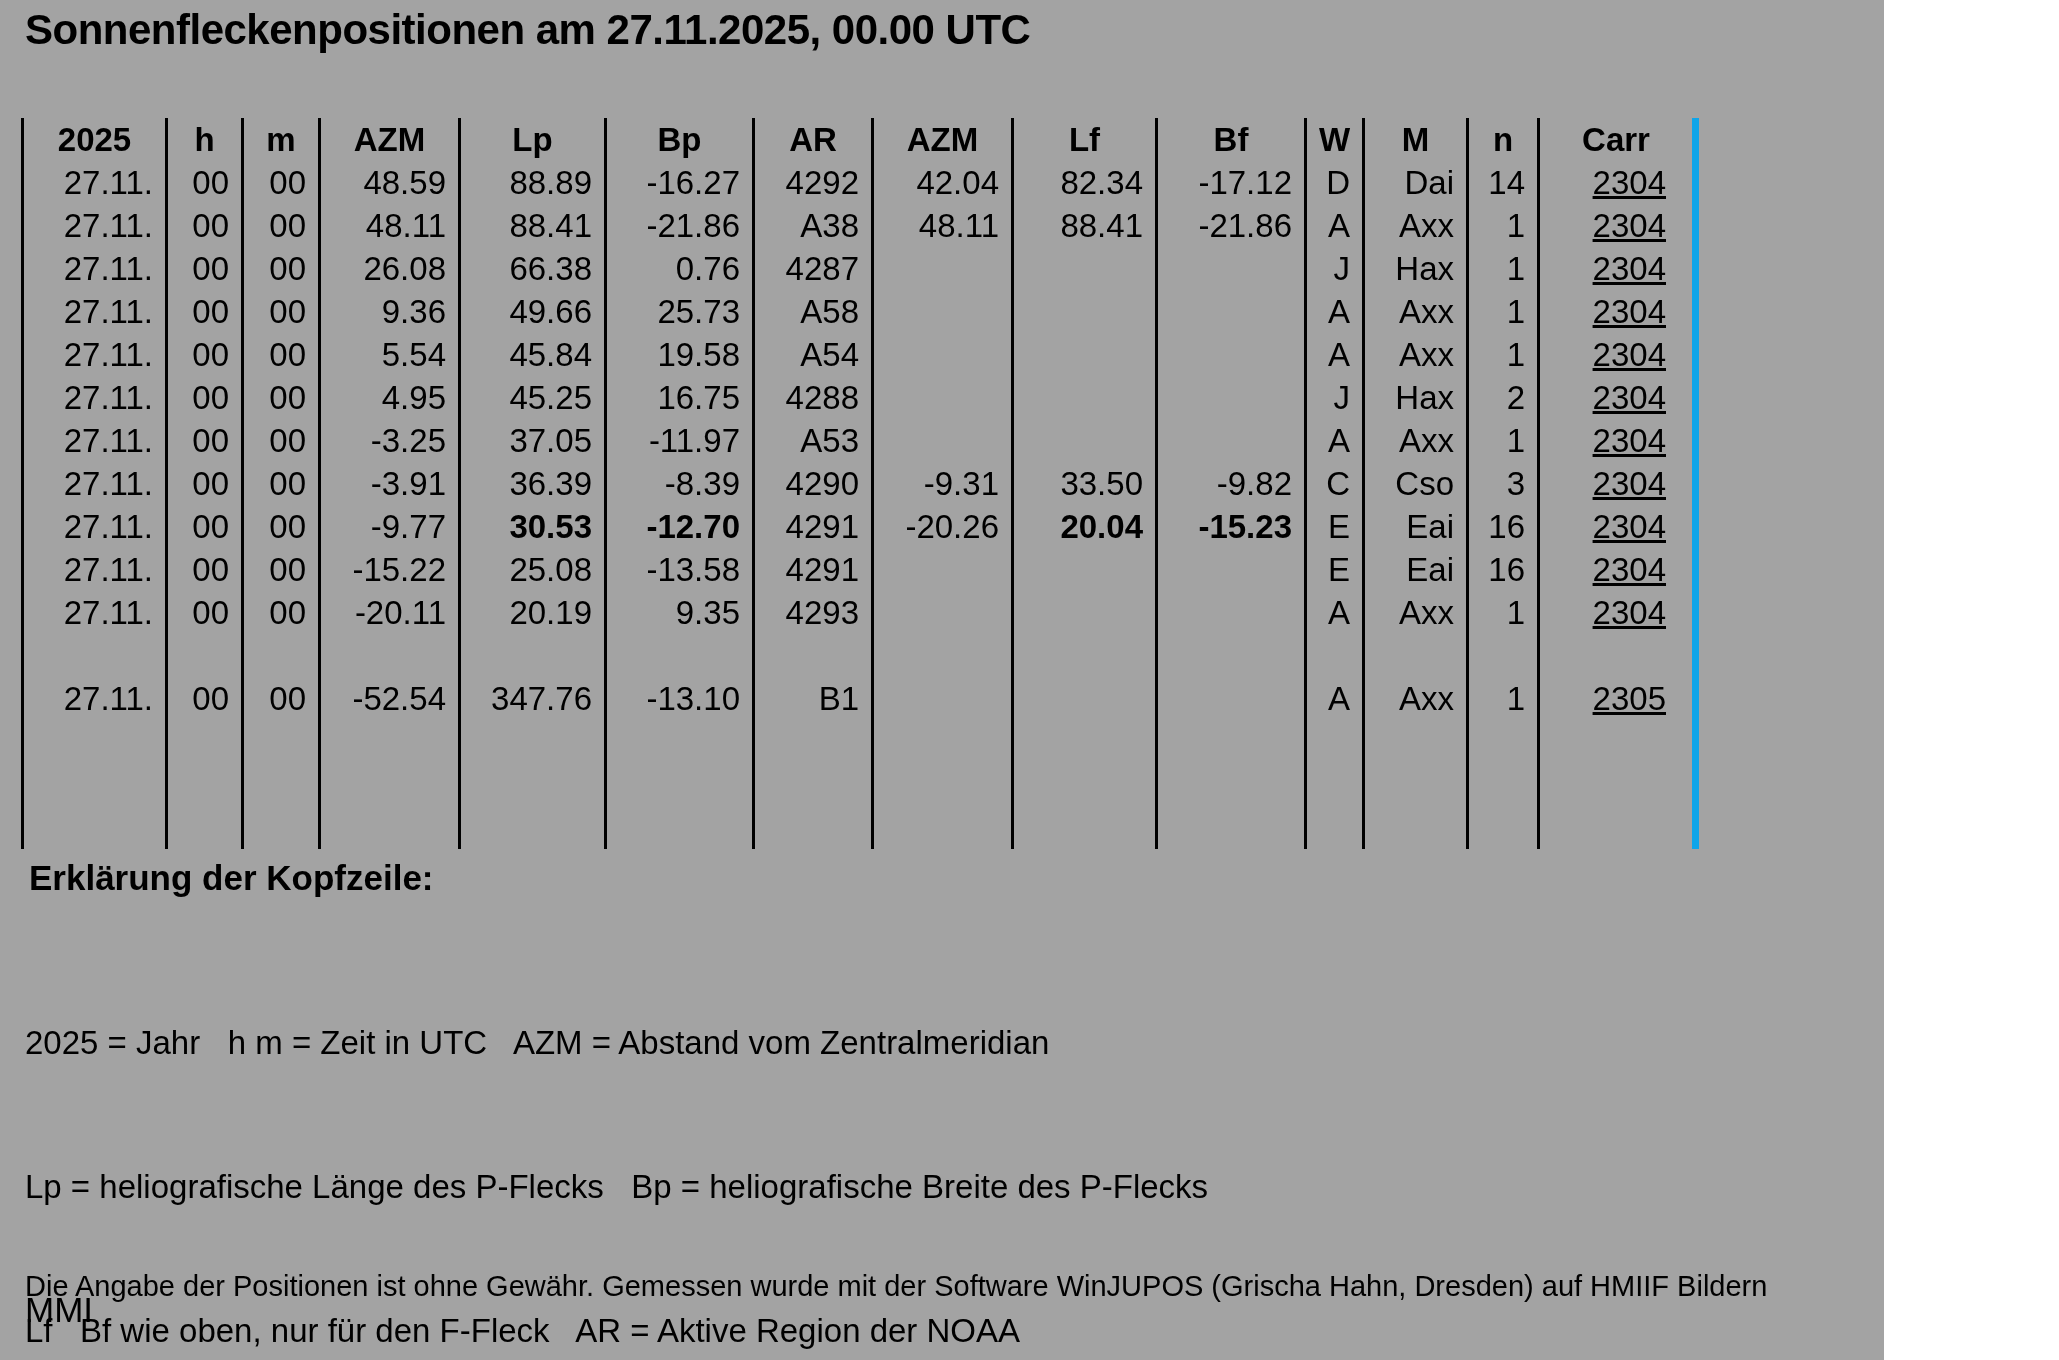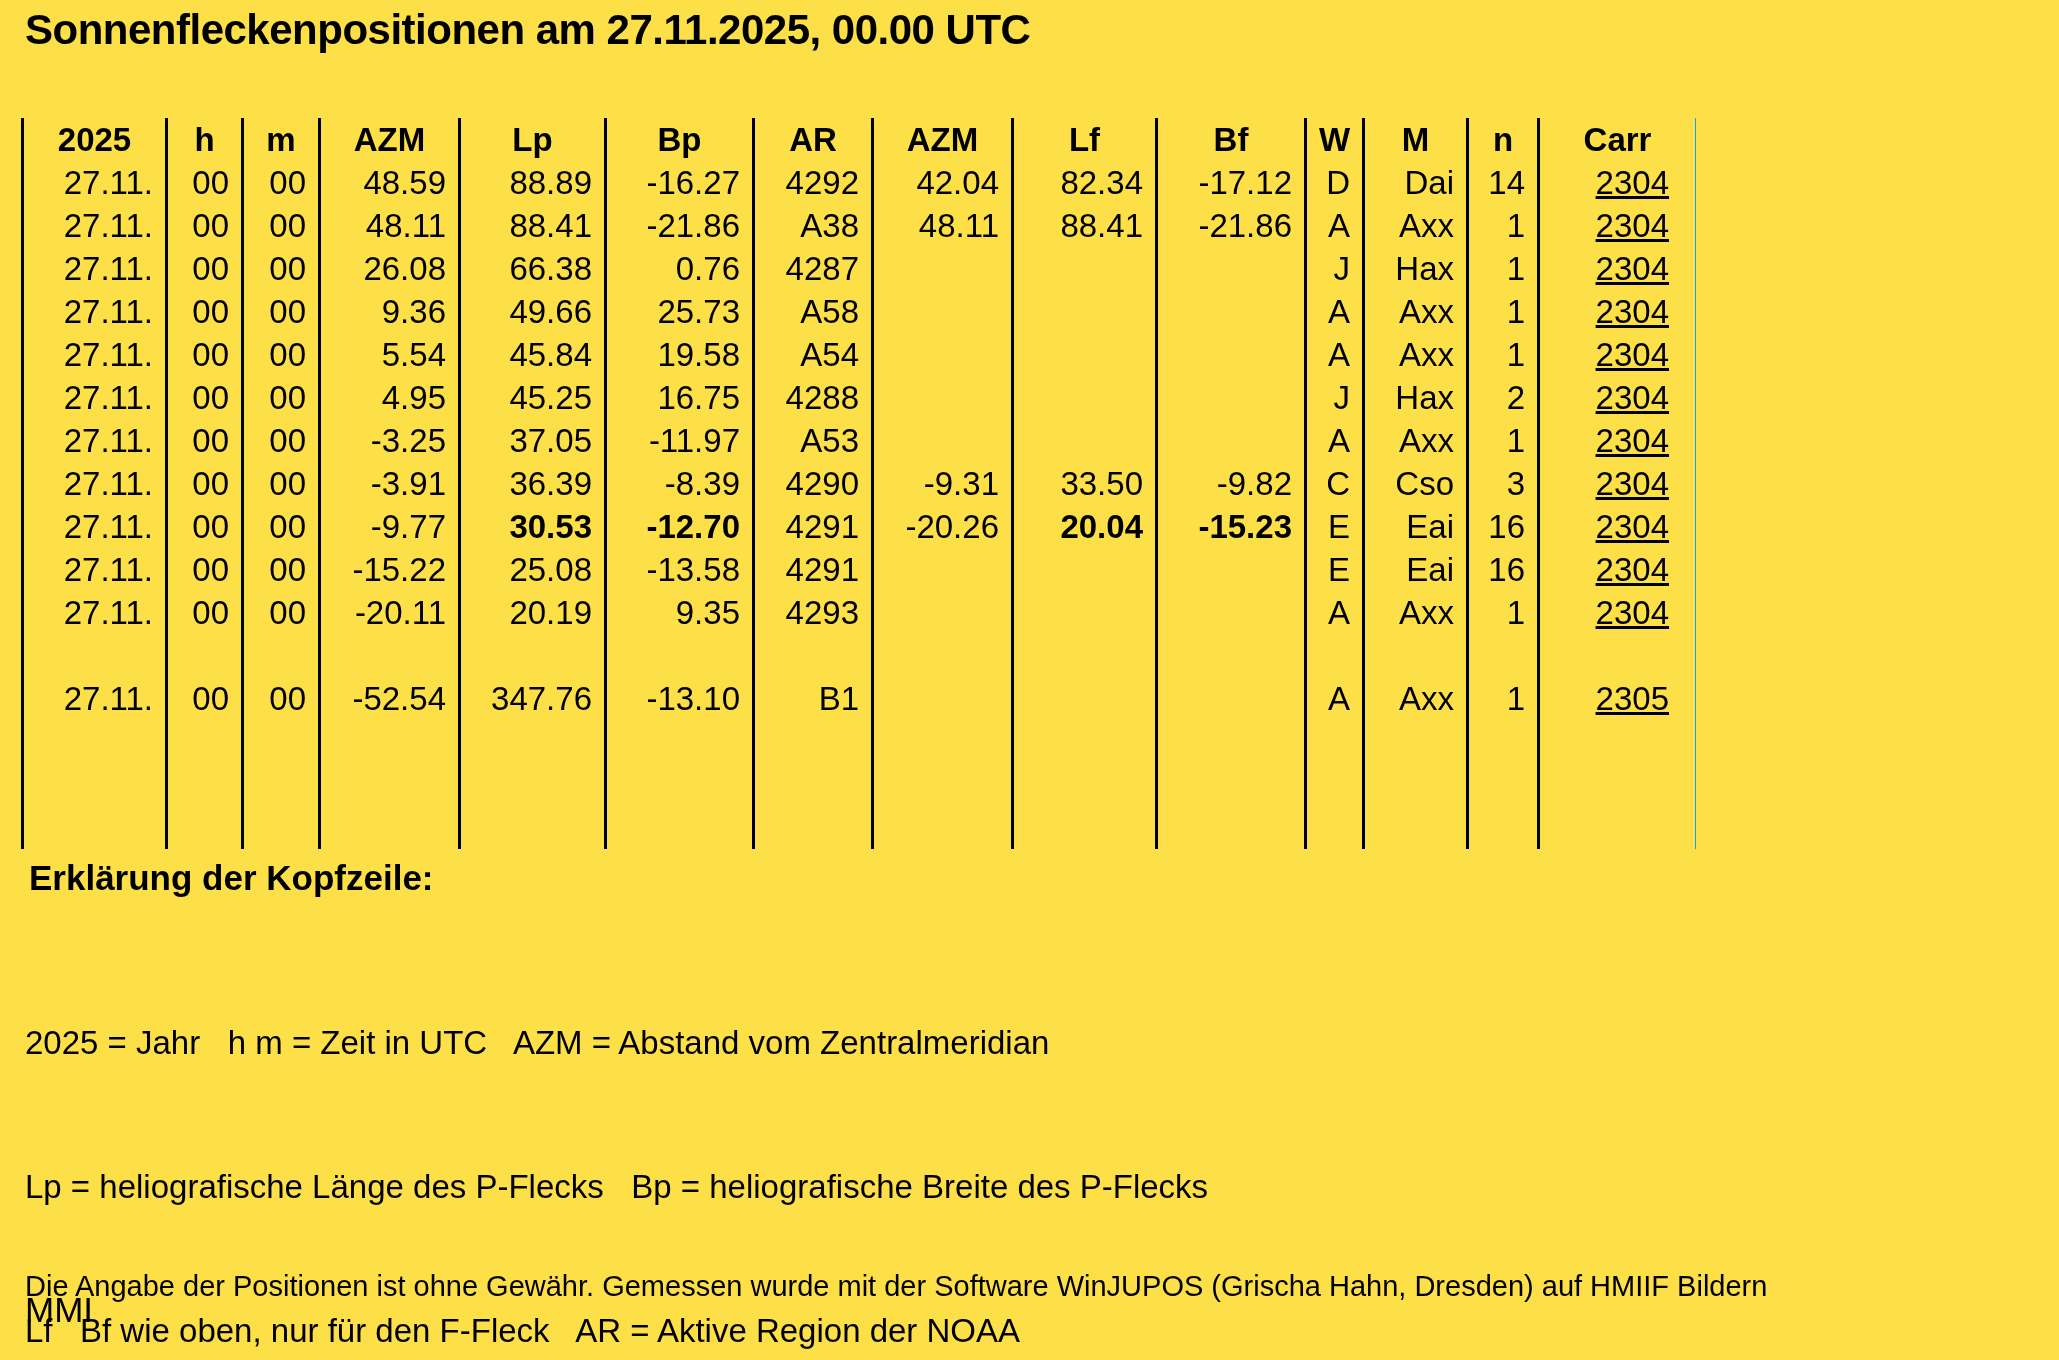--- a/index.html
+++ b/index.html
@@ -9,23 +9,23 @@
   }
   body {
     width: 2059px;
     height: 1360px;
     font-family: "Liberation Sans", "DejaVu Sans", sans-serif;
     color: #000000;
     overflow: hidden;
   }
   main.page {
     position: relative;
-    width: 2059px;
+    width: 1884px;
     height: 1360px;
-    background: #fde047;
+    background: #a3a3a3;
   }
   h1.title {
     position: absolute;
     left: 25px;
     top: 6px;
     margin: 0;
     font-size: 42px;
     font-weight: bold;
     letter-spacing: -0.5px;
     white-space: nowrap;
@@ -49,21 +49,21 @@
     white-space: nowrap;
     vertical-align: middle;
   }
   table.sunspots th {
     font-weight: bold;
     text-align: center;
     padding: 0 6px;
   }
   table.sunspots th:last-child,
   table.sunspots td:last-child {
-    border-right: 1px solid #0ea5e9;
+    border-right: 7px solid #0ea5e9;
   }
   table.sunspots td:last-child { padding-right: 26px; text-decoration: underline; }
   table.sunspots td.b { font-weight: bold; }
   h2.expl-heading {
     position: absolute;
     left: 25px;
     top: 854px;
     margin: 4px;
     font-size: 35px;
     font-weight: bold;

